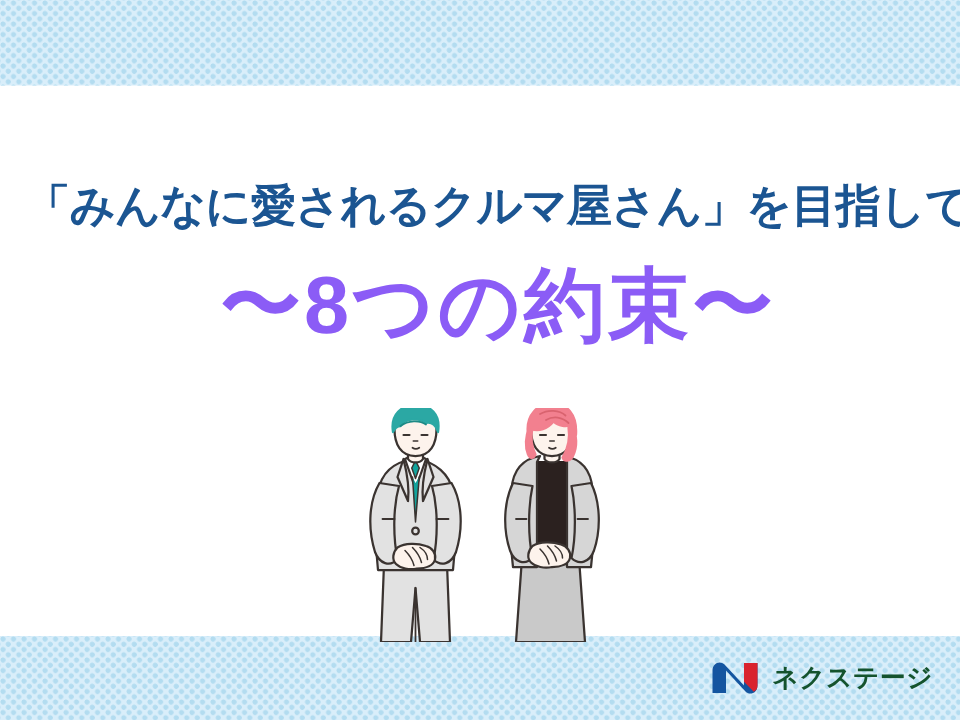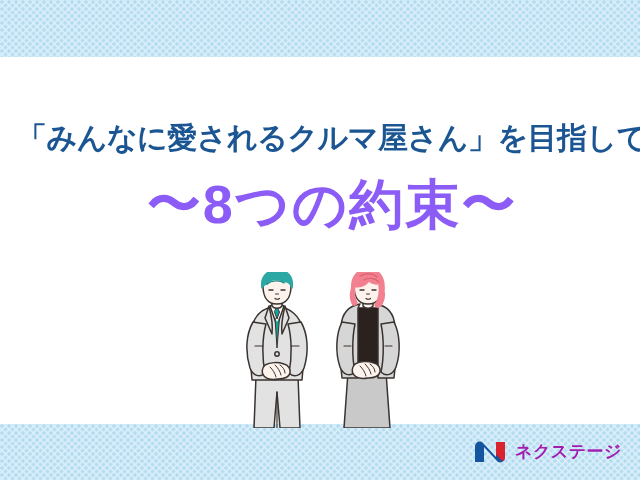--- a/index.html
+++ b/index.html
@@ -76,21 +76,21 @@
     position: absolute;
     right: 18px;
     top: 437px;
     display: flex;
     align-items: center;
     height: 30px;
   }
   .logo-mark { width: 34px; height: 24px; margin-right: 7px; }
   .logo-mark svg { display: block; }
   .logo-text {
-    color: #a21caf;
+    color: #14532d;
     font-size: 17px;
     font-weight: 700;
     letter-spacing: 0.5px;
     line-height: 24px;
     white-space: nowrap;
   }
 </style>
 </head>
 <body>
 

